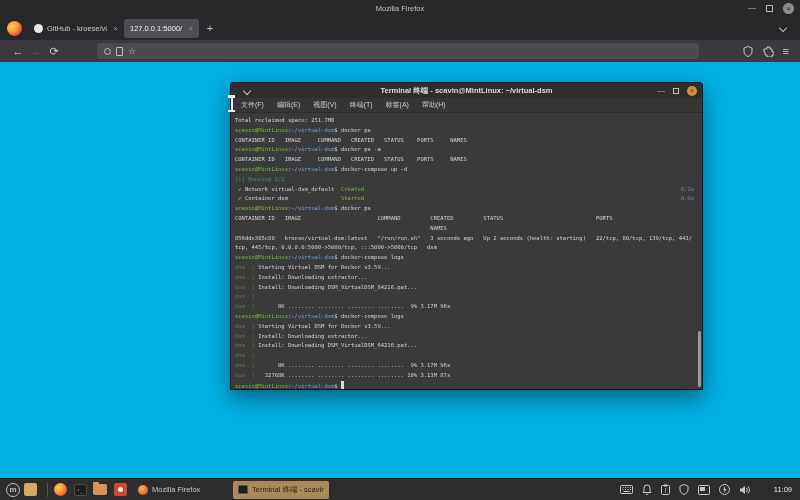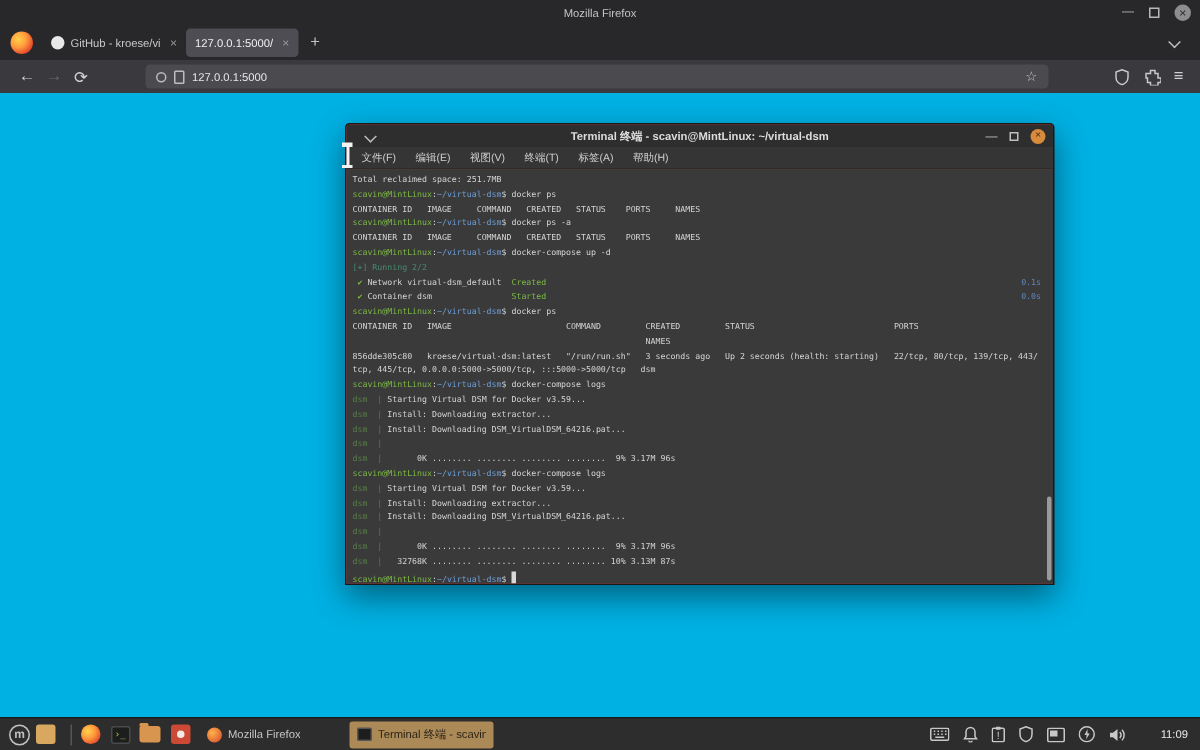--- a/index.html
+++ b/index.html
@@ -44,21 +44,21 @@
   .star-icon { color:#c9c9c9; font-size:9px; }
   .toolbar-right { display:flex; align-items:center; gap:9px; margin-left:44px; margin-right:2px; }
   .tb-icon { width:11px; height:11px; display:flex; align-items:center; justify-content:center; }
   .burger { color:#cfcfcf; font-size:11px; }
 
   .ff-content { position:absolute; left:0; top:62px; width:100%; height:416px; background:var(--desktop,#00b1e4); }
 
   
   .terminal { position:absolute; left:230px; top:82px; width:473px; height:308px;
     border:1px solid #191919; border-radius:3px 3px 0 0; box-shadow:0 8px 22px rgba(0,0,0,.45);
-    background:#ef4444; }
+    background:#737373; }
   .t-titlebar { height:15px; background:#2e2e2e; border-radius:2px 2px 0 0; position:relative;
     display:flex; align-items:center; justify-content:center; }
   .t-title { color:#dcdcdc; font-size:7.5px; font-weight:bold; white-space:nowrap; }
   .t-chev { position:absolute; left:13px; top:5px; }
   .t-controls { position:absolute; right:5px; top:0; height:15px; display:flex; align-items:center; gap:8px; }
   .t-min { color:#c0c0c0; font-size:8px; }
   .t-max { width:6px; height:6px; border:1px solid #c0c0c0; }
   .t-close { width:10px; height:10px; border-radius:50%; background:#d98b3d; color:#4a2c0e; font-size:7px;
     display:flex; align-items:center; justify-content:center; }
   .t-menubar { height:15px; background:#353535; border-bottom:1px solid #2c2c2c;
@@ -142,21 +142,20 @@
         </span>
     </div>
 
     <div class="ff-toolbar">
       <span class="nav-btn">←</span>
       <span class="nav-btn disabled">→</span>
       <span class="nav-btn">⟳</span>
       <div class="urlbar">
         <span class="ring-icon"></span>
         <span class="page-icon"></span>
-        <span class="url-text">127.0.0.1:5000</span>
         <span class="star-icon">☆</span>
       </div>
       <div class="toolbar-right">
         <span class="tb-icon">
           <svg width="10" height="11" viewBox="0 0 10 11">
               <path d="M5 .5 9 2v3.5C9 8 7.3 9.7 5 10.5 2.7 9.7 1 8 1 5.5V2Z" fill="none" stroke="#c9c9c9" stroke-width="1"></path>
             </svg>
         </span>
         <span class="tb-icon">
           <svg width="11" height="11" viewBox="0 0 11 11">

